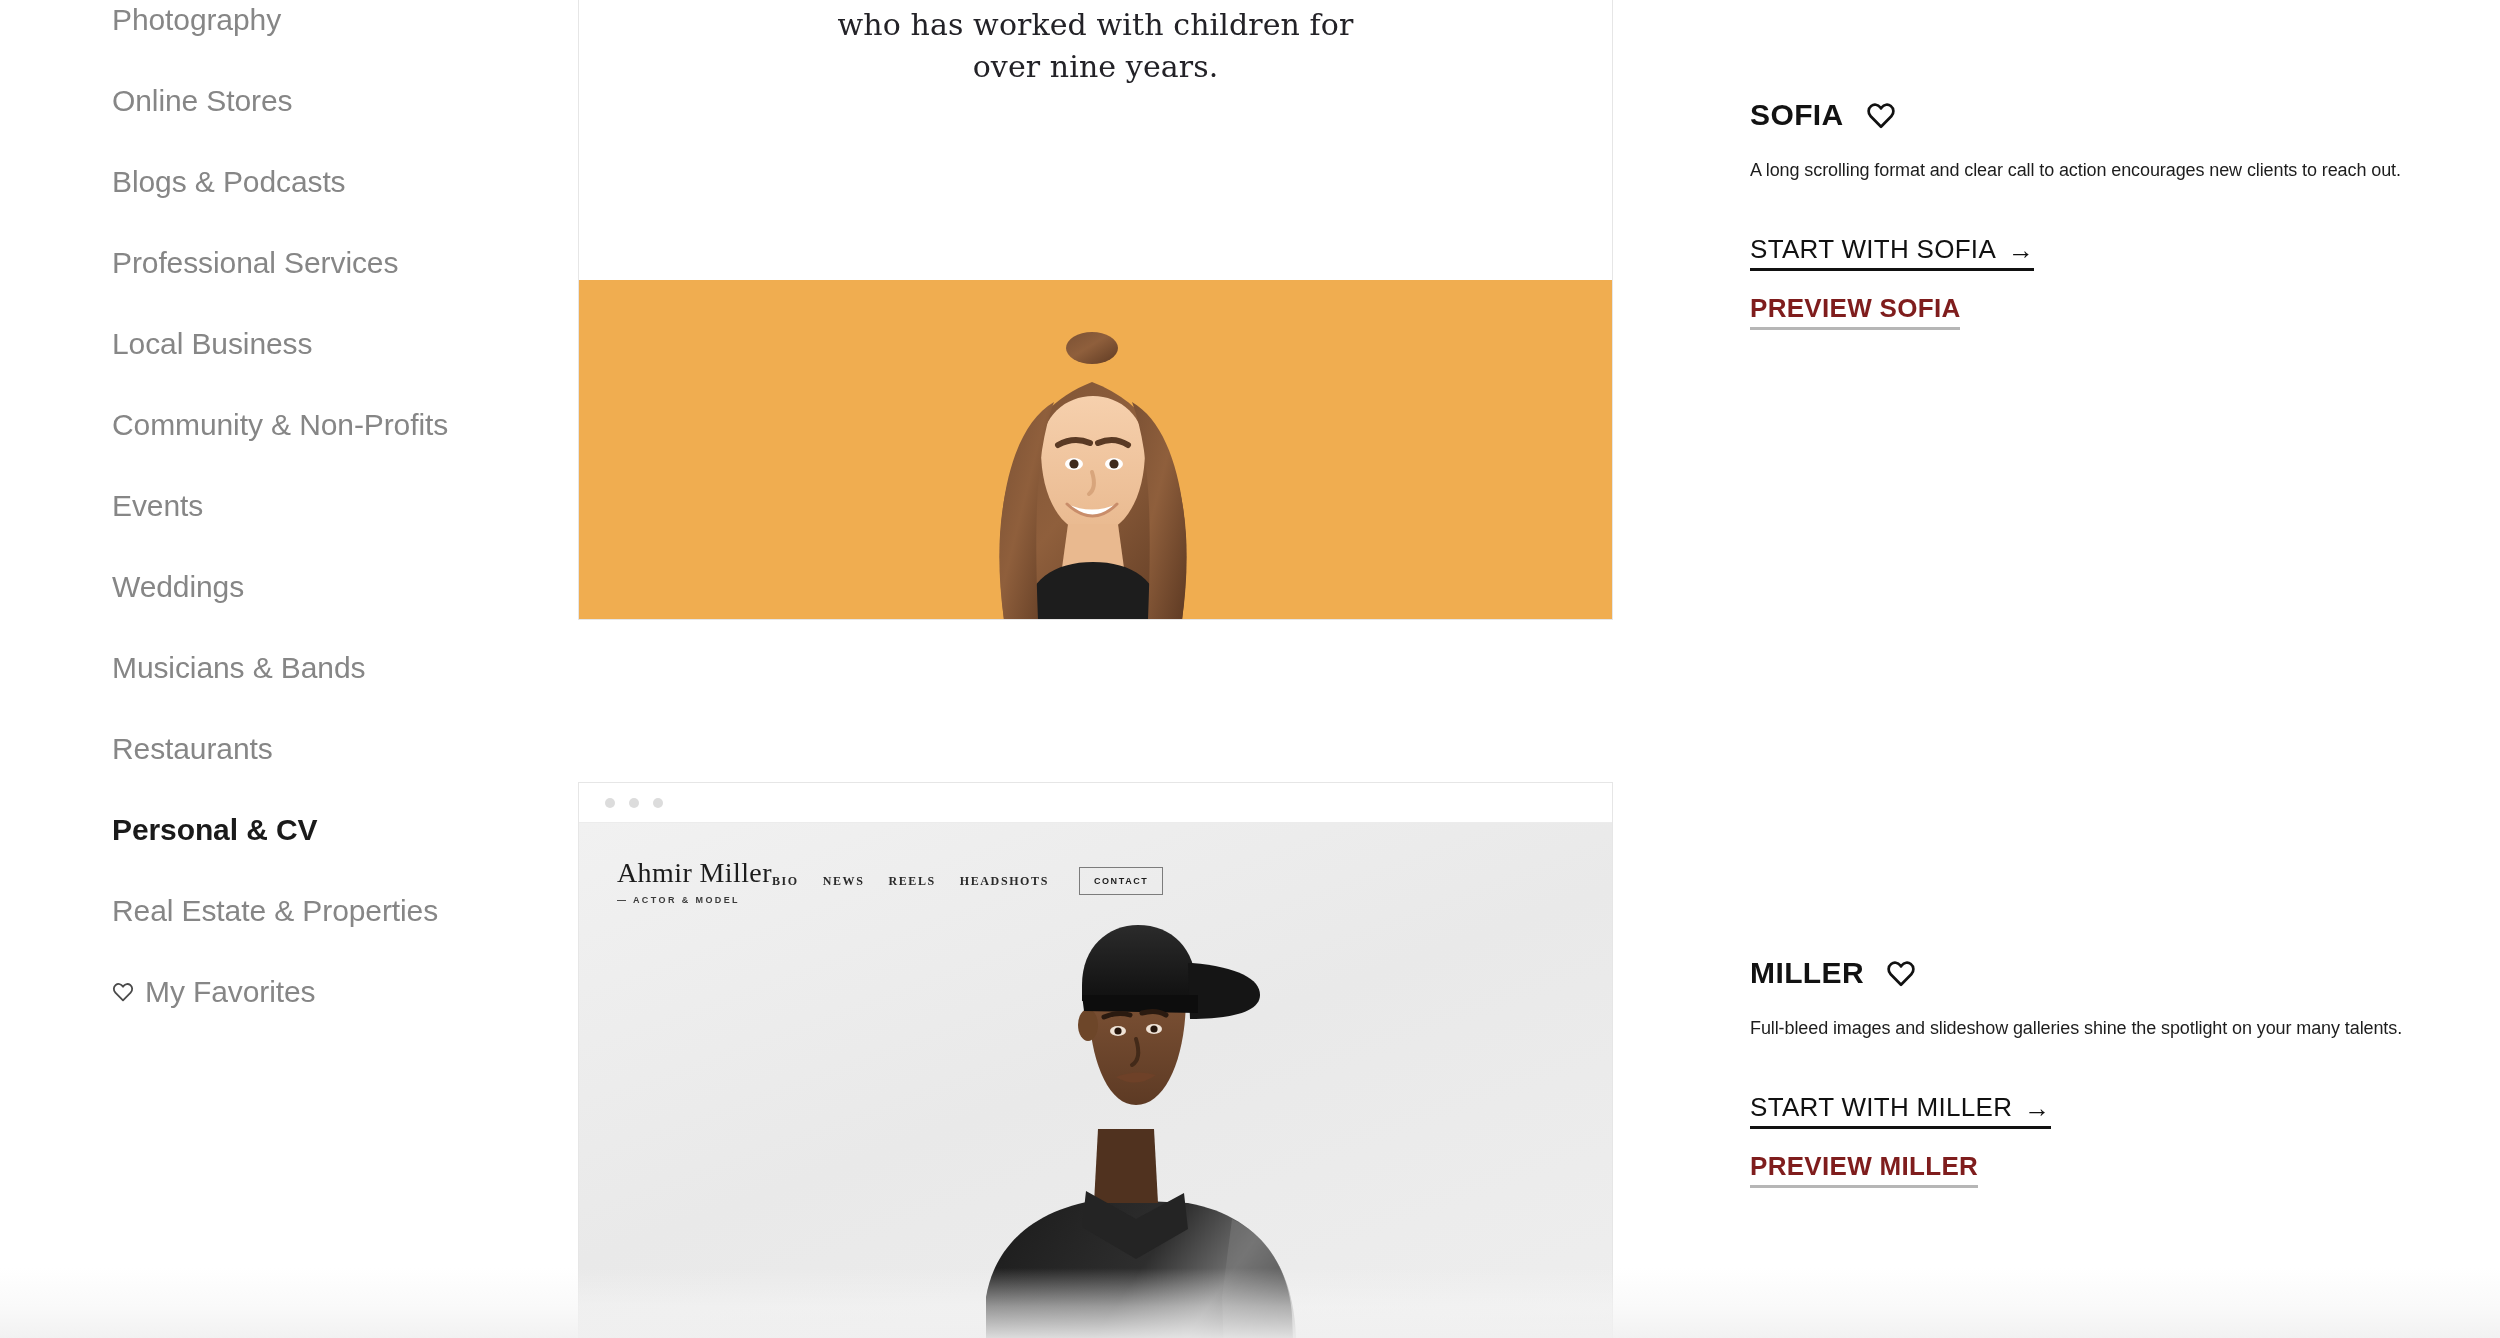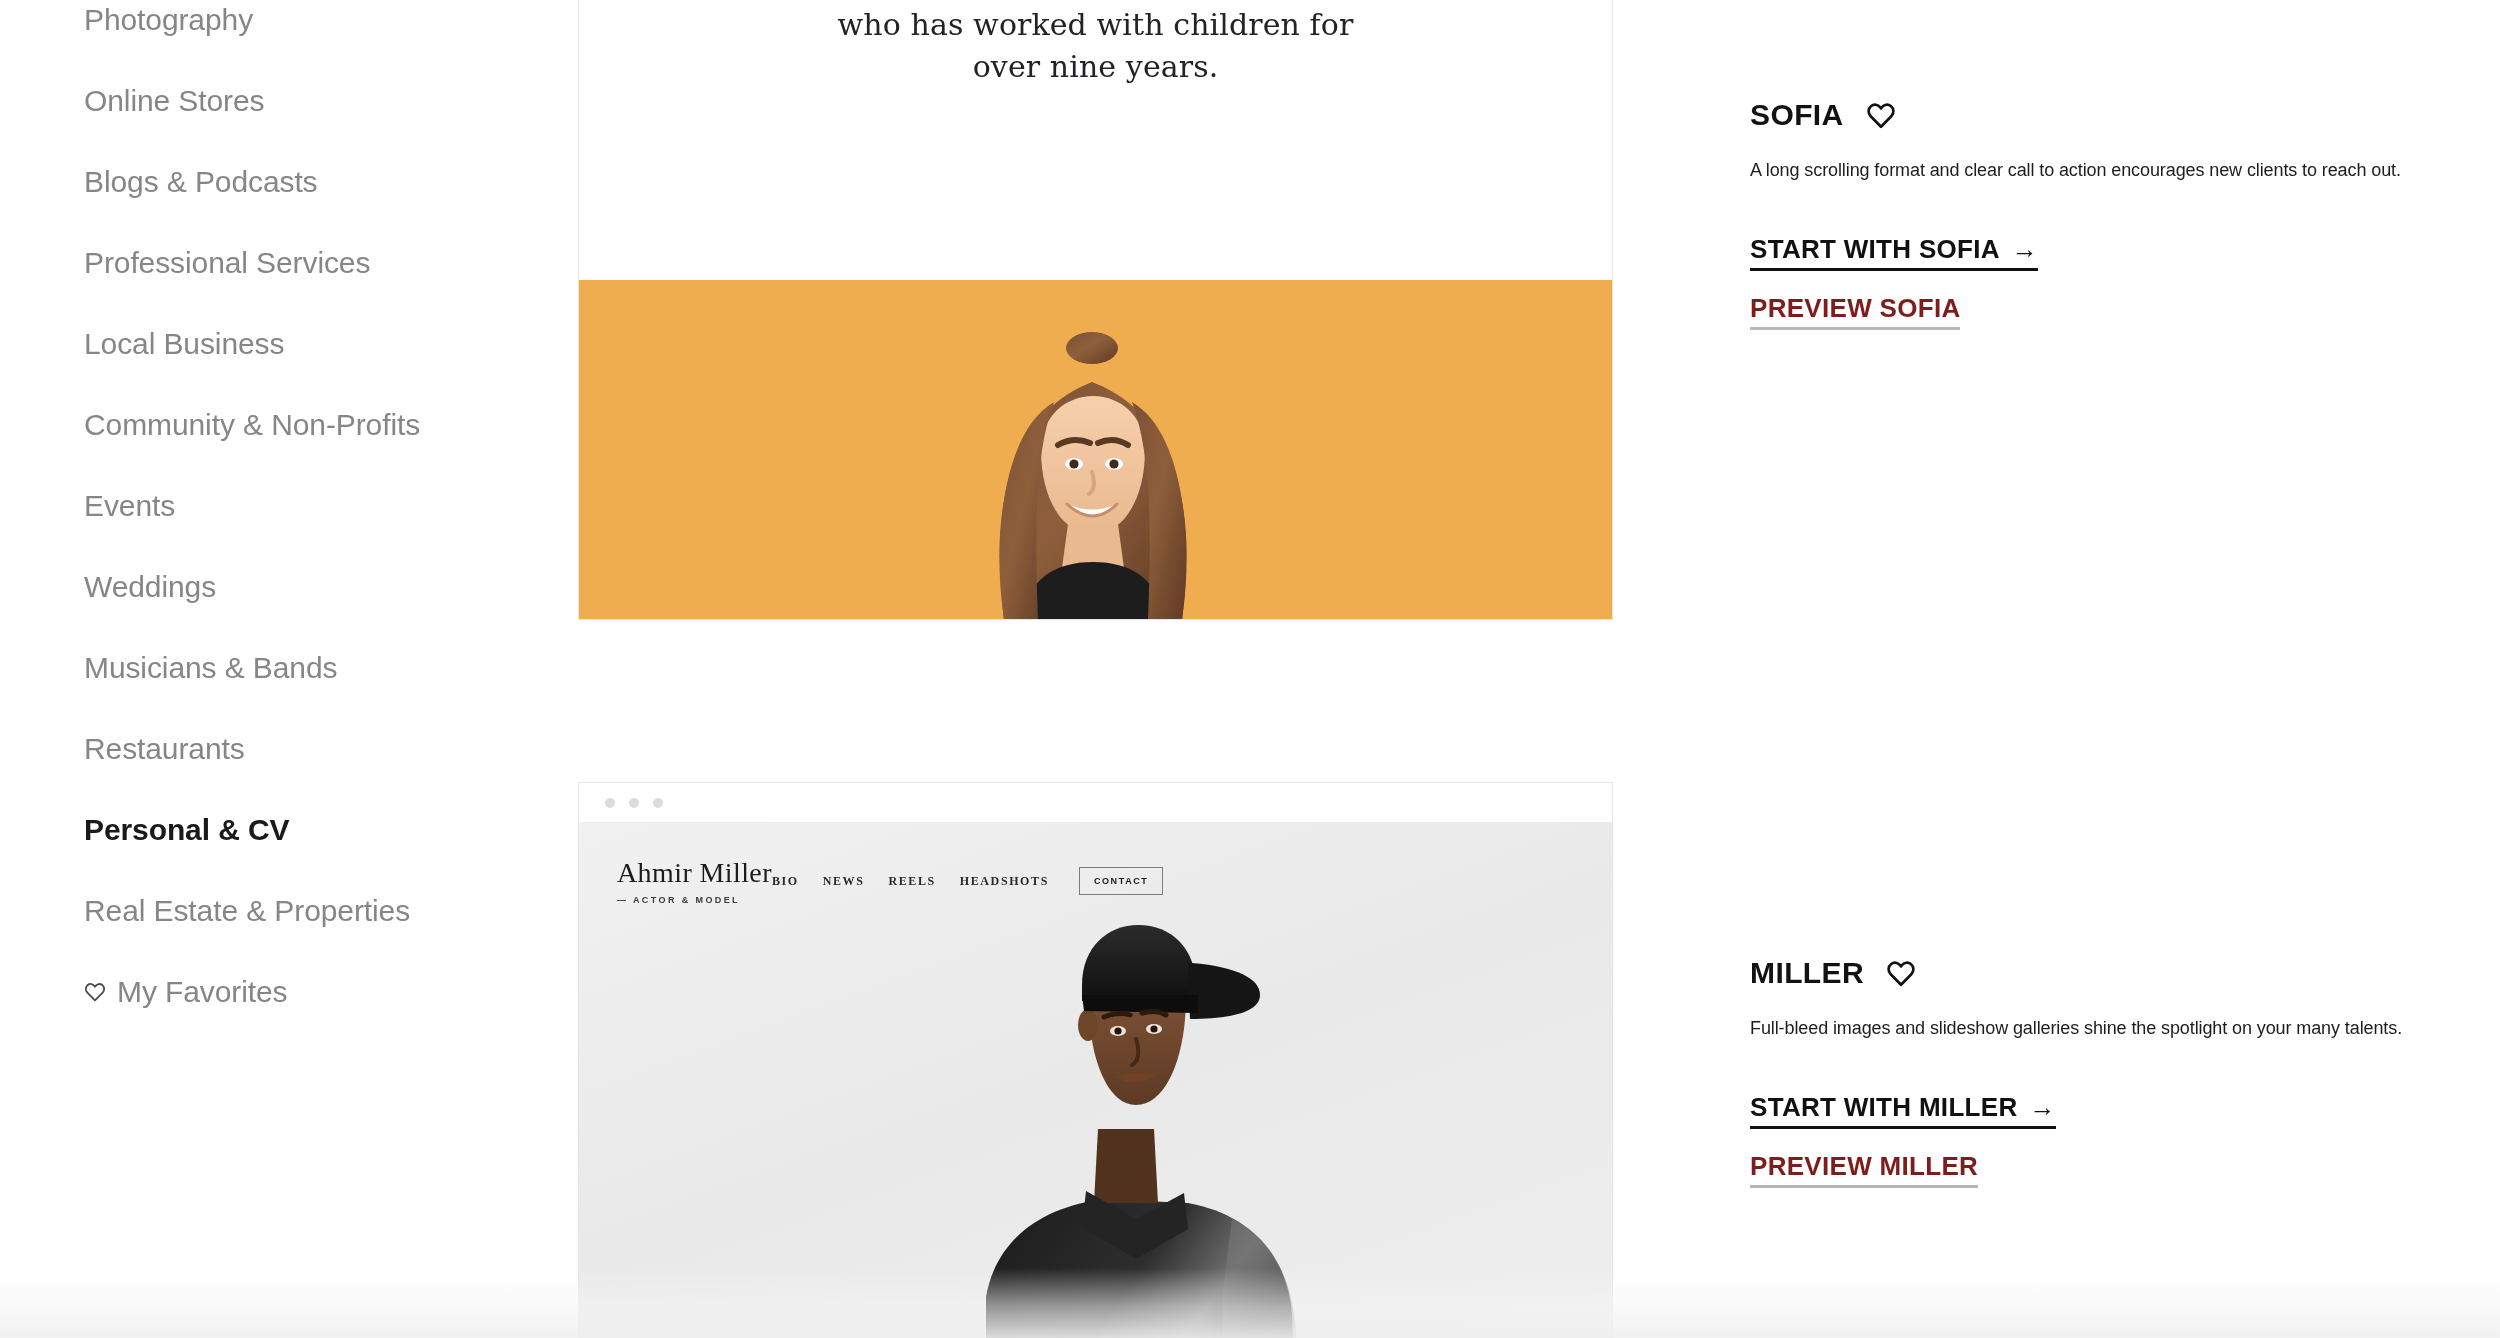--- a/index.html
+++ b/index.html
@@ -35,20 +35,21 @@
 
   .nav-item {
     display: block;
     font-size: 30px;
     line-height: 1;
     color: #868686;
     letter-spacing: -0.1px;
     white-space: nowrap;
     cursor: pointer;
     font-weight: 400;
+    margin-left: 28px;
   }
   .nav-item.active {
     color: #1a1a1a;
     font-weight: 700;
   }
   .nav-item.fav {
     display: flex;
     align-items: center;
     gap: 11px;
   }
@@ -242,24 +243,24 @@
     color: #1d1d1d;
     max-width: 660px;
     font-weight: 400;
     letter-spacing: -0.1px;
   }
 
   .tpl-actions { margin-top: 52px; }
 
   .action-primary {
     display: inline-flex;
-    align-items: center;
+    align-items: flex-end;
     gap: 12px;
     font-size: 26px;
-    font-weight: 700;
+    font-weight: 400;
     color: #111111;
     letter-spacing: 0.3px;
     border-bottom: 3px solid #111111;
     padding-bottom: 5px;
     cursor: pointer;
     line-height: 1.05;
   }
   .action-primary .arrow { font-size: 26px; line-height: 1; }
 
   .action-secondary {

